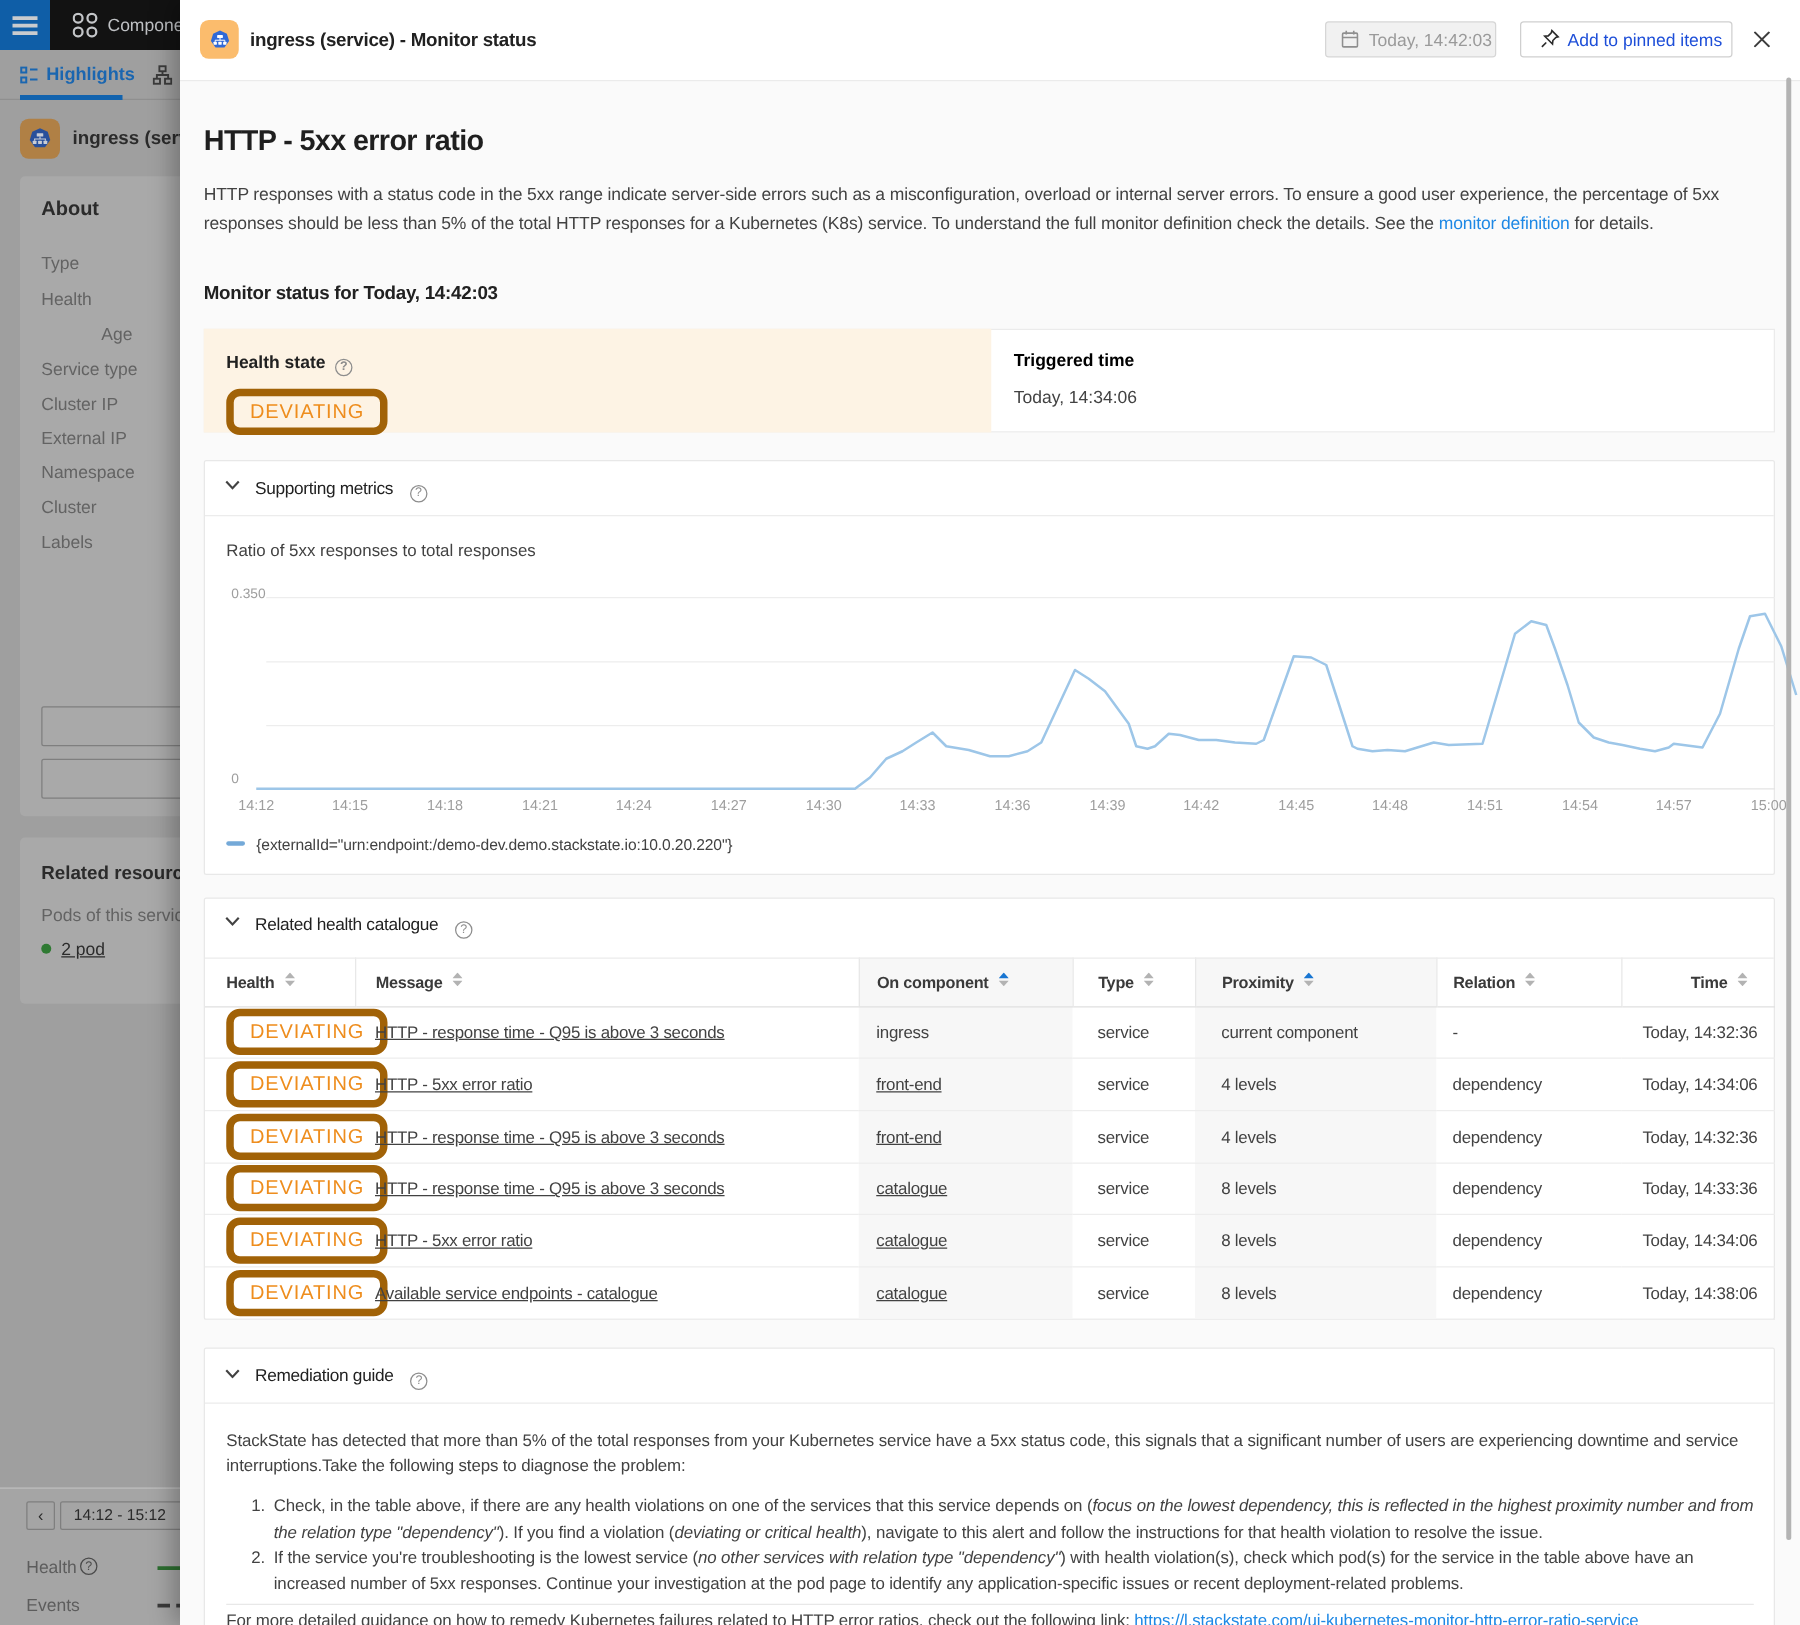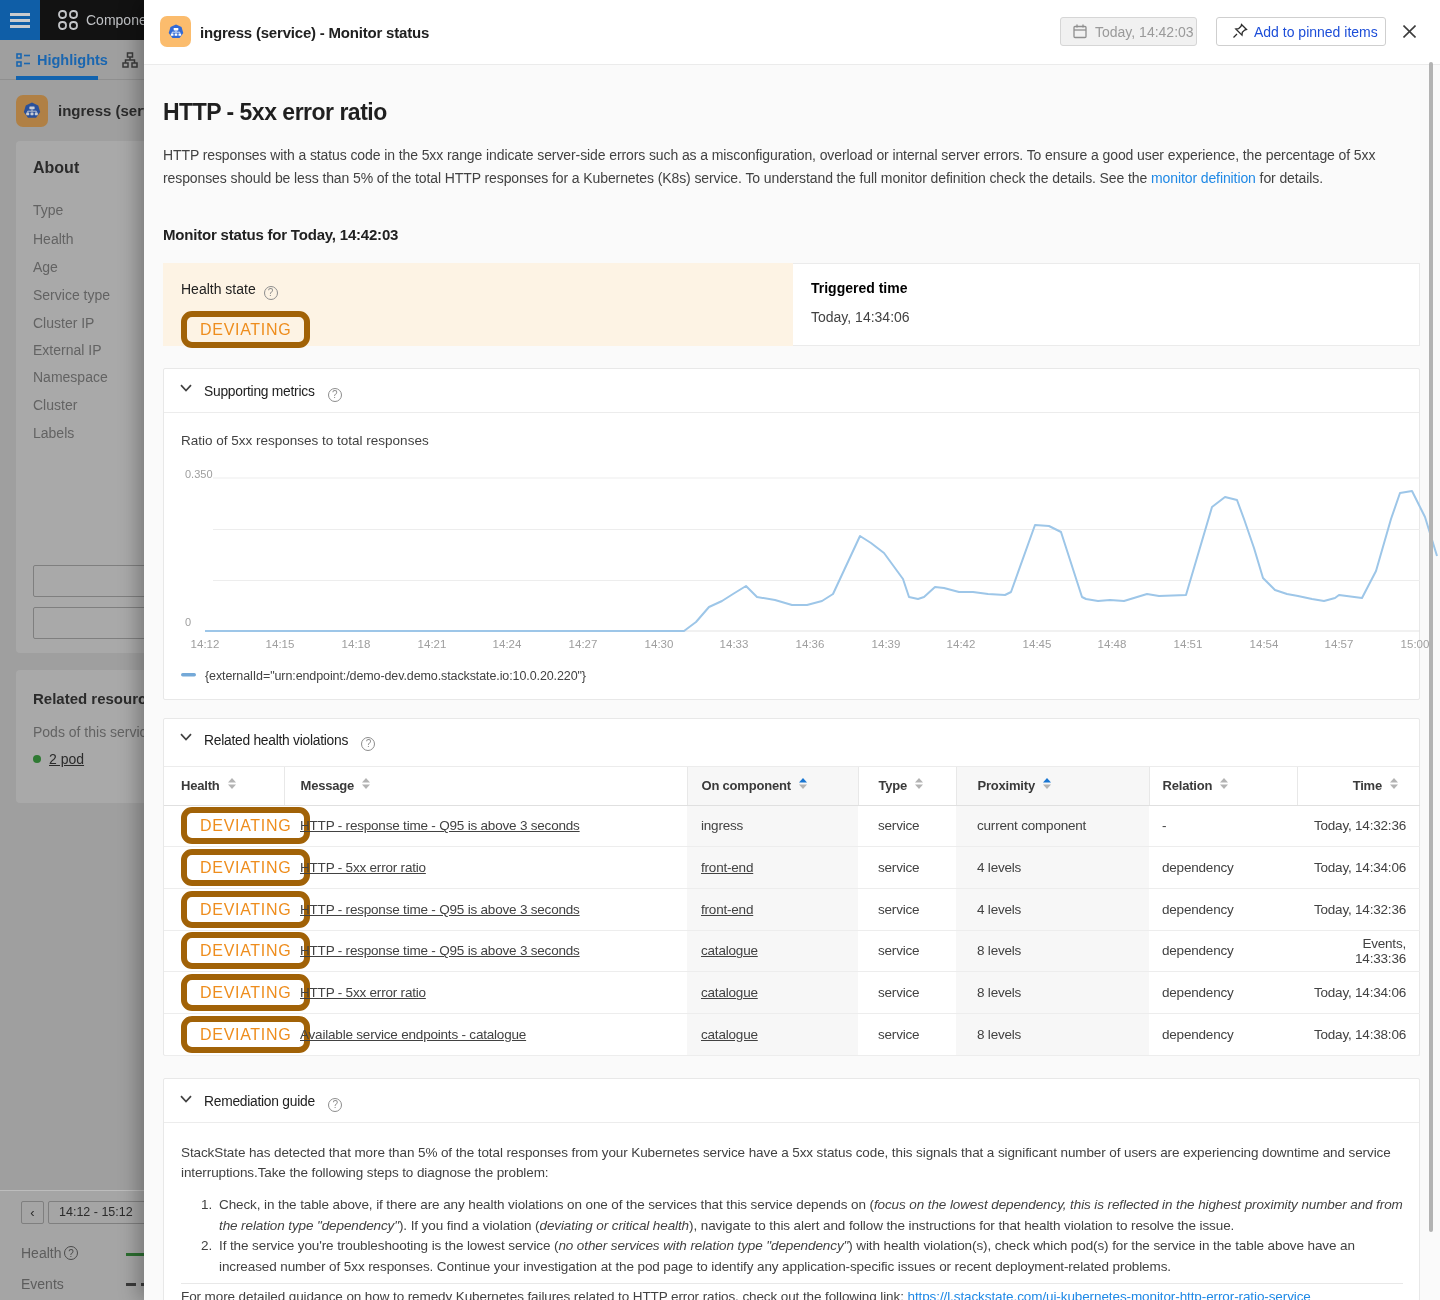--- a/index.html
+++ b/index.html
@@ -85,21 +85,21 @@
     <g stroke="#c9cdd6" stroke-width="0.9" fill="none">
         <path d="M9 7.2v2M4.7 10.6V9.2h8.6v1.4"></path>
       </g>
   </svg>
   <div class="abs bgdark" style="left:58px;top:102px;font-size:15px;font-weight:bold;">ingress (servic</div>
 
   <div class="bgcard" style="top:141px;width:200px;height:512px;"></div>
   <div class="abs bgdark" style="left:33px;top:159px;font-size:16px;font-weight:bold;">About</div>
   <div class="bggray" style="top:202px;">Type</div>
   <div class="bggray" style="top:231px;">Health</div>
-  <div class="bggray" style="top:259px;">Age</div>
+  <div class="bggray" style="top:259px;margin-left:48px;">Age</div>
   <div class="bggray" style="top:287px;">Service type</div>
   <div class="bggray" style="top:315px;">Cluster IP</div>
   <div class="bggray" style="top:342px;">External IP</div>
   <div class="bggray" style="top:369px;">Namespace</div>
   <div class="bggray" style="top:397px;">Cluster</div>
   <div class="bggray" style="top:425px;">Labels</div>
   <div class="abs" style="left:33px;top:565px;width:150px;height:32px;border:1.5px solid #7f7f7f;border-radius:2px;"></div>
   <div class="abs" style="left:33px;top:607px;width:150px;height:32px;border:1.5px solid #7f7f7f;border-radius:2px;"></div>
 
   <div class="bgcard" style="top:670px;width:200px;height:133px;"></div>
@@ -157,21 +157,21 @@
     <line x1="0.5" y1="0.5" x2="12.5" y2="12.5"></line>
       <line x1="12.5" y1="0.5" x2="0.5" y2="12.5"></line>
   </svg>
 
   <div class="abs" style="left:19px;top:99px;font-size:23px;font-weight:bold;color:#1f1f1f;letter-spacing:-0.5px;">HTTP - 5xx error ratio</div>
   <div class="abs" style="left:19px;top:144px;width:1260px;font-size:14px;color:#424242;line-height:23px;letter-spacing:-0.1px;">HTTP responses with a status code in the 5xx range indicate server-side errors such as a misconfiguration, overload or internal server errors. To ensure a good user experience, the percentage of 5xx<br>responses should be less than 5% of the total HTTP responses for a Kubernetes (K8s) service. To understand the full monitor definition check the details. See the <span class="blue">monitor definition</span> for details.</div>
   <div class="abs" style="left:19px;top:226px;font-size:15px;font-weight:bold;color:#212121;letter-spacing:-0.2px;">Monitor status for Today, 14:42:03</div>
 
   <div class="abs" style="left:19px;top:263px;width:1257px;height:83px;border:1px solid #ebebeb;background:#fff;"></div>
   <div class="abs" style="left:19px;top:263px;width:630px;height:83px;background:#fdf3e4;"></div>
-  <div class="abs" style="left:37px;top:281px;font-size:14px;font-weight:normal;color:#212121;">Health state &nbsp;<span class="help">?</span></div>
+  <div class="abs" style="left:37px;top:281px;font-size:14px;font-weight:bold;color:#212121;">Health state &nbsp;<span class="help">?</span></div>
   <div class="abs pill" style="left:37px;top:311px;">DEVIATING</div>
   <div class="abs" style="left:667px;top:280px;font-size:14px;font-weight:bold;color:#000000;">Triggered time</div>
   <div class="abs" style="left:667px;top:309px;font-size:14px;color:#424242;">Today, 14:34:06</div>
 
   <div class="card" style="top:368px;height:332px;"></div>
   <svg class="abs" style="left:36px;top:384px" width="12" height="8" viewBox="0 0 12 8" fill="none" stroke="#424242" stroke-width="1.7">
       <path d="M1 1.2L6 6.6L11 1.2"></path>
     </svg>
   <div class="abs" style="left:60px;top:382px;" class2="secttl"><span class="secttl">Supporting metrics</span> &nbsp;&nbsp;<span class="help">?</span></div>
   <div class="abs" style="left:20px;top:412px;width:1255px;height:1px;background:#ececec;"></div>
@@ -209,21 +209,21 @@
     </g>
     <polyline fill="none" stroke="#9dc6e8" stroke-width="2" stroke-linejoin="round" points="61,263 540,263 552,254 565,239 578,233 589,226 602,218 613,229 631,232 648,237 663,237 678,233 689,226 716,168 727,175 740,185 759,211 765,229 774,231 780,229 791,219 800,220 815,224 829,224 844,226 861,227 867,224 891,157 905,158 917,164 938,229 942,231 954,233 966,232 980,233 1003,226 1015,228 1042,227 1068,139 1081,129 1093,132 1100,151 1110,180 1119,210 1131,222 1143,226 1154,228 1168,231 1180,233 1191,230 1195,227 1218,230 1232,203 1247,151 1256,125 1268,123 1281,149 1293,188"></polyline>
     <rect x="37" y="305" width="15" height="3.5" rx="1.7" fill="#74a9d8"></rect>
     <text x="61" y="312" font-size="12.5" fill="#424242" letter-spacing="-0.1">{externalId="urn:endpoint:/demo-dev.demo.stackstate.io:10.0.20.220"}</text>
   </svg>
 
   <div class="card" style="top:718px;height:338px;"></div>
   <svg class="abs" style="left:36px;top:733px" width="12" height="8" viewBox="0 0 12 8" fill="none" stroke="#424242" stroke-width="1.7">
       <path d="M1 1.2L6 6.6L11 1.2"></path>
     </svg>
-  <div class="abs" style="left:60px;top:731px;"><span class="secttl">Related health violations</span> &nbsp;&nbsp;<span class="help">?</span></div>
+  <div class="abs" style="left:60px;top:731px;"><span class="secttl">Related health catalogue</span> &nbsp;&nbsp;<span class="help">?</span></div>
   <div class="abs" style="left:20px;top:766px;width:1255px;height:1px;background:#ececec;z-index:2;"></div>
   <div class="abs" style="left:20px;top:766px;">
     <table class="viol">
       <colgroup>
           <col style="width:120px">
           <col style="width:403px">
           <col style="width:171px">
           <col style="width:98px">
           <col style="width:193px">
           <col style="width:148px">
@@ -289,21 +289,21 @@
           <td>dependency</td>
           <td style="text-align:right;padding-right:14px;">Today, 14:32:36</td>
         </tr>
         <tr>
           <td><span class="pill">DEVIATING</span></td>
           <td><span class="tlink">HTTP - response time - Q95 is above 3 seconds</span></td>
           <td class="shade"><span class="tlink">catalogue</span></td>
           <td>service</td>
           <td class="shade">8 levels</td>
           <td>dependency</td>
-          <td style="text-align:right;padding-right:14px;">Events, 14:33:36</td>
+          <td style="text-align:right;padding-right:14px;">Today, 14:33:36</td>
         </tr>
         <tr>
           <td><span class="pill">DEVIATING</span></td>
           <td><span class="tlink">HTTP - 5xx error ratio</span></td>
           <td class="shade"><span class="tlink">catalogue</span></td>
           <td>service</td>
           <td class="shade">8 levels</td>
           <td>dependency</td>
           <td style="text-align:right;padding-right:14px;">Today, 14:34:06</td>
         </tr>

